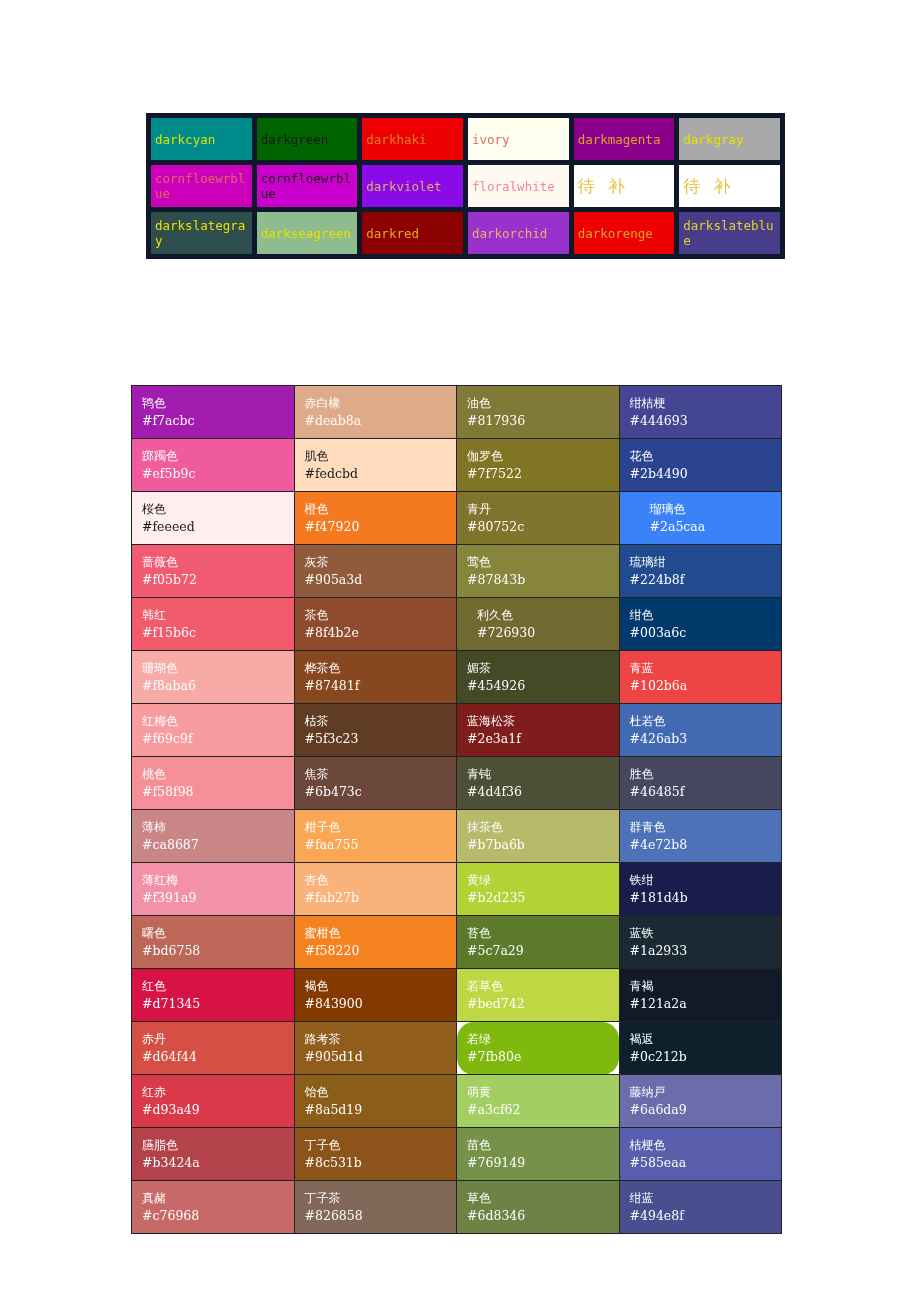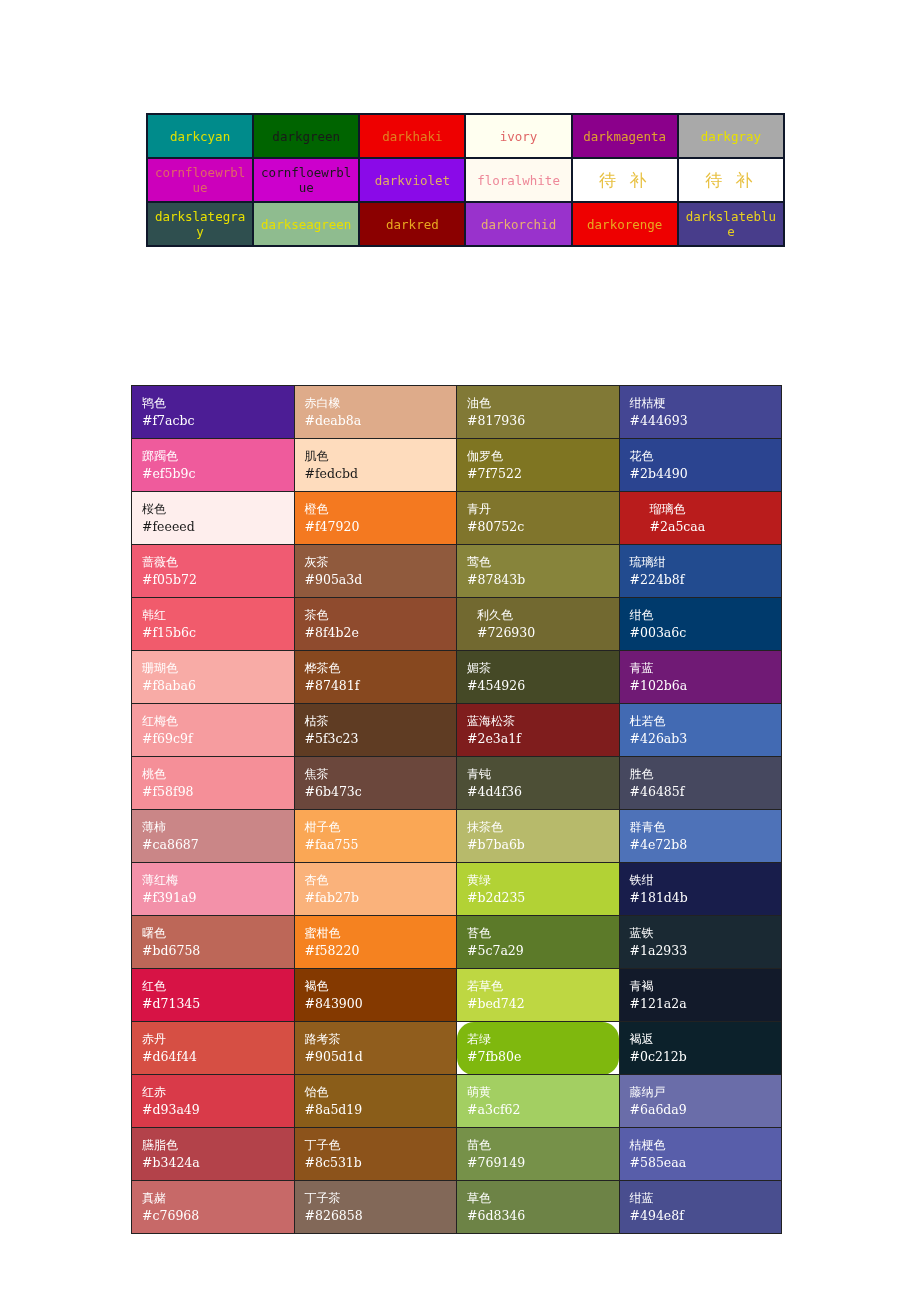--- a/index.html
+++ b/index.html
@@ -19,23 +19,23 @@
   
   #english-color-table {
     position: absolute;
     left: 146px;
     top: 113px;
     width: 639px;
     border-collapse: collapse;
     table-layout: fixed;
   }
   #english-color-table td {
-    border: 2px solid #0f172a;
+    border: 5px solid #0f172a;
     height: 38px;
-    text-align: center;
+    text-align: left;
     vertical-align: middle;
     font-family: "DejaVu Sans Mono", "Liberation Mono", monospace;
     font-size: 12.5px;
     line-height: 15px;
     padding: 2px 4px;
     word-wrap: break-word;
     overflow-wrap: break-word;
   }
   #english-color-table td.wait {
     letter-spacing: 4px;
@@ -118,21 +118,21 @@
         <td style="background: rgb(72, 61, 139); color: rgb(232, 208, 32);">darkslateblue</td>
       </tr>
     </tbody>
 </table>
 
 <div id="chinese-section-title">中文颜色名称对照表</div>
 
 <table id="chinese-color-table">
   <tbody>
       <tr>
-        <td style="background: #4c1d95; color: rgb(255, 255, 255);">
+        <td style="background: #a21caf; color: rgb(255, 255, 255);">
           <span class="cname">鸨色</span>
           <span class="chex">#f7acbc</span>
         </td>
         <td style="background: rgb(222, 171, 138); color: rgb(255, 255, 255);">
           <span class="cname">赤白橡</span>
           <span class="chex">#deab8a</span>
         </td>
         <td style="background: rgb(129, 121, 54); color: rgb(255, 255, 255); margin-top: 32px;">
           <span class="cname">油色</span>
           <span class="chex">#817936</span>
@@ -166,21 +166,21 @@
           <span class="chex">#feeeed</span>
         </td>
         <td style="background: rgb(244, 121, 32); color: rgb(255, 255, 255);">
           <span class="cname">橙色</span>
           <span class="chex">#f47920</span>
         </td>
         <td style="background: rgb(128, 117, 44); color: rgb(255, 255, 255);">
           <span class="cname">青丹</span>
           <span class="chex">#80752c</span>
         </td>
-        <td style="background: #b91c1c; color: rgb(255, 255, 255); padding-left: 30px;">
+        <td style="background: #3b82f6; color: rgb(255, 255, 255); padding-left: 30px;">
           <span class="cname">瑠璃色</span>
           <span class="chex">#2a5caa</span>
         </td>
       </tr>
       <tr>
         <td style="background: rgb(240, 91, 114); color: rgb(255, 255, 255);">
           <span class="cname">蔷薇色</span>
           <span class="chex">#f05b72</span>
         </td>
         <td style="background: rgb(144, 90, 61); color: rgb(255, 255, 255);">
@@ -220,21 +220,21 @@
           <span class="chex">#f8aba6</span>
         </td>
         <td style="background: rgb(135, 72, 31); color: rgb(255, 255, 255);">
           <span class="cname">桦茶色</span>
           <span class="chex">#87481f</span>
         </td>
         <td style="background: rgb(69, 73, 38); color: rgb(255, 255, 255);">
           <span class="cname">媚茶</span>
           <span class="chex">#454926</span>
         </td>
-        <td style="background: #701a75; color: rgb(255, 255, 255);">
+        <td style="background: #ef4444; color: rgb(255, 255, 255);">
           <span class="cname">青蓝</span>
           <span class="chex">#102b6a</span>
         </td>
       </tr>
       <tr>
         <td style="background: rgb(246, 156, 159); color: rgb(255, 255, 255);">
           <span class="cname">红梅色</span>
           <span class="chex">#f69c9f</span>
         </td>
         <td style="background: rgb(95, 60, 35); color: rgb(255, 255, 255);">

